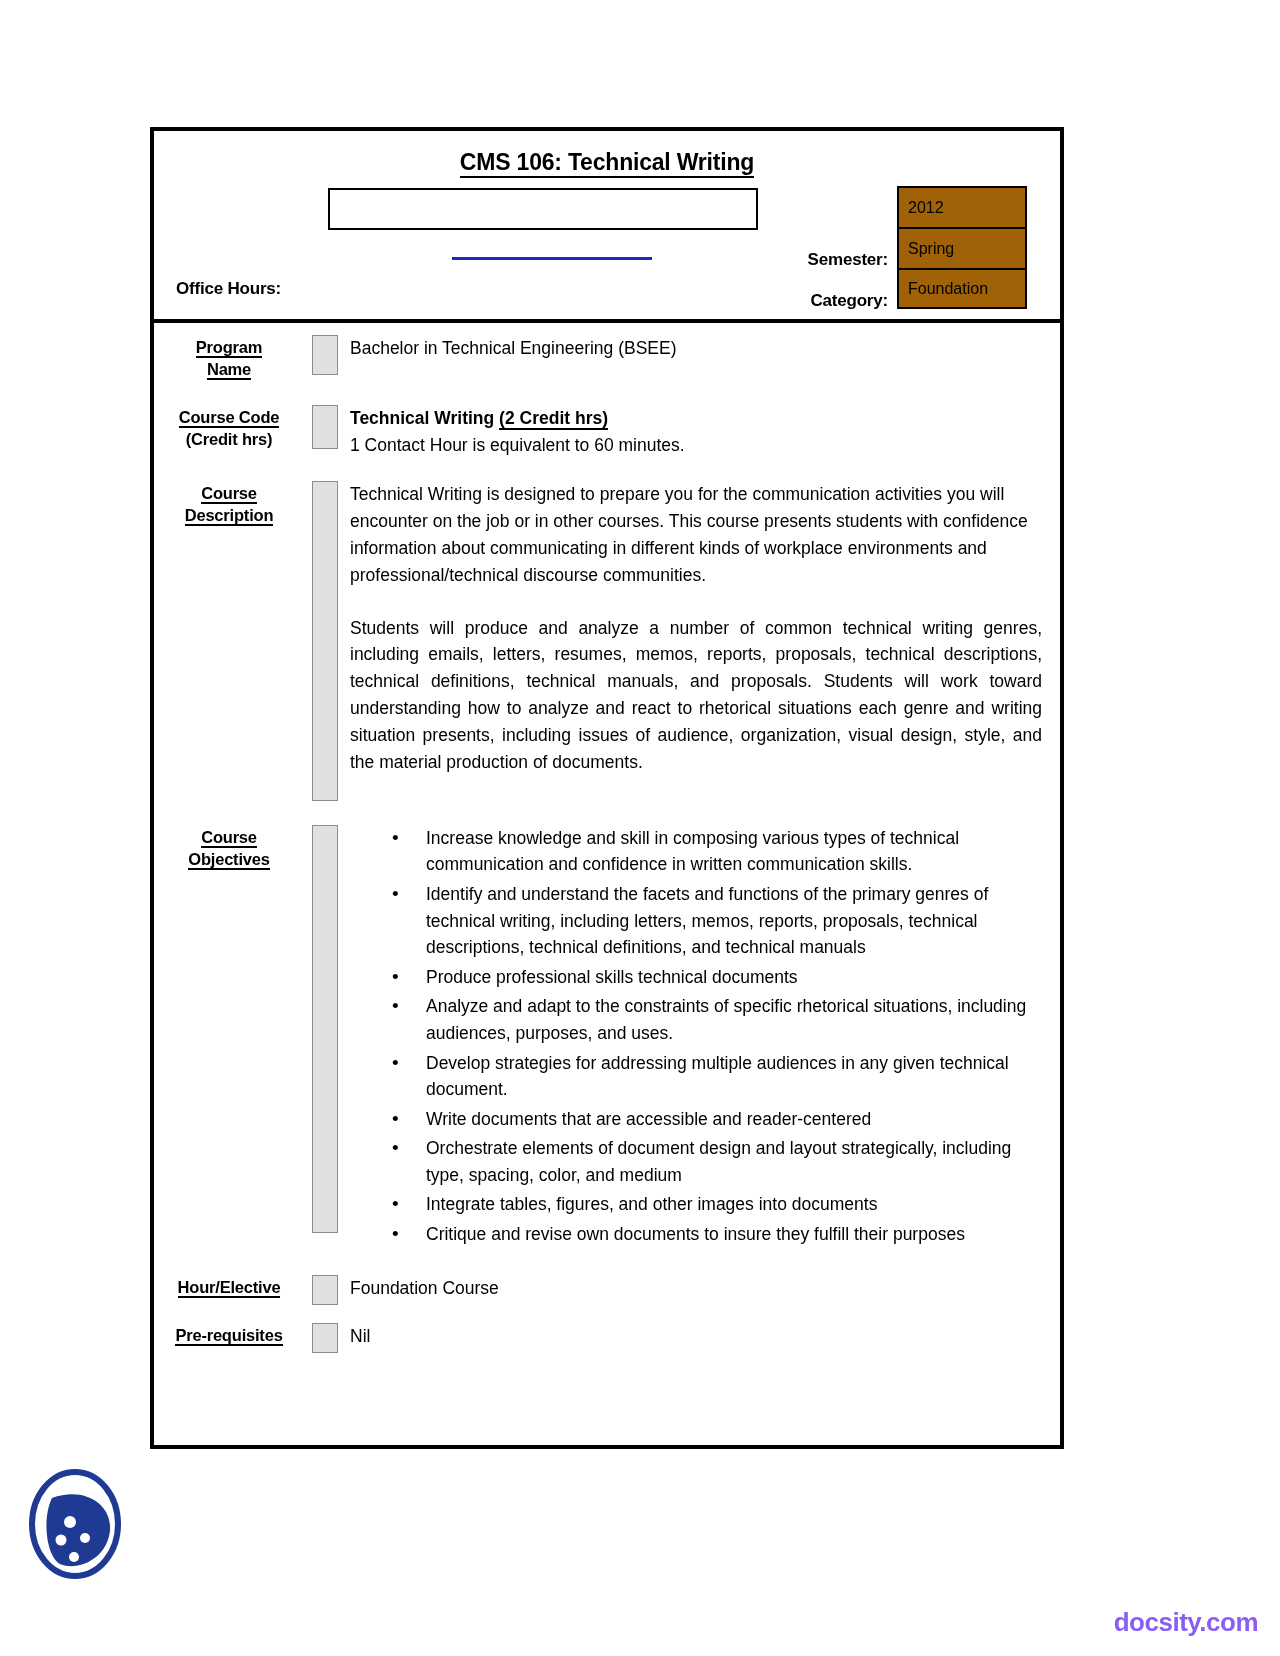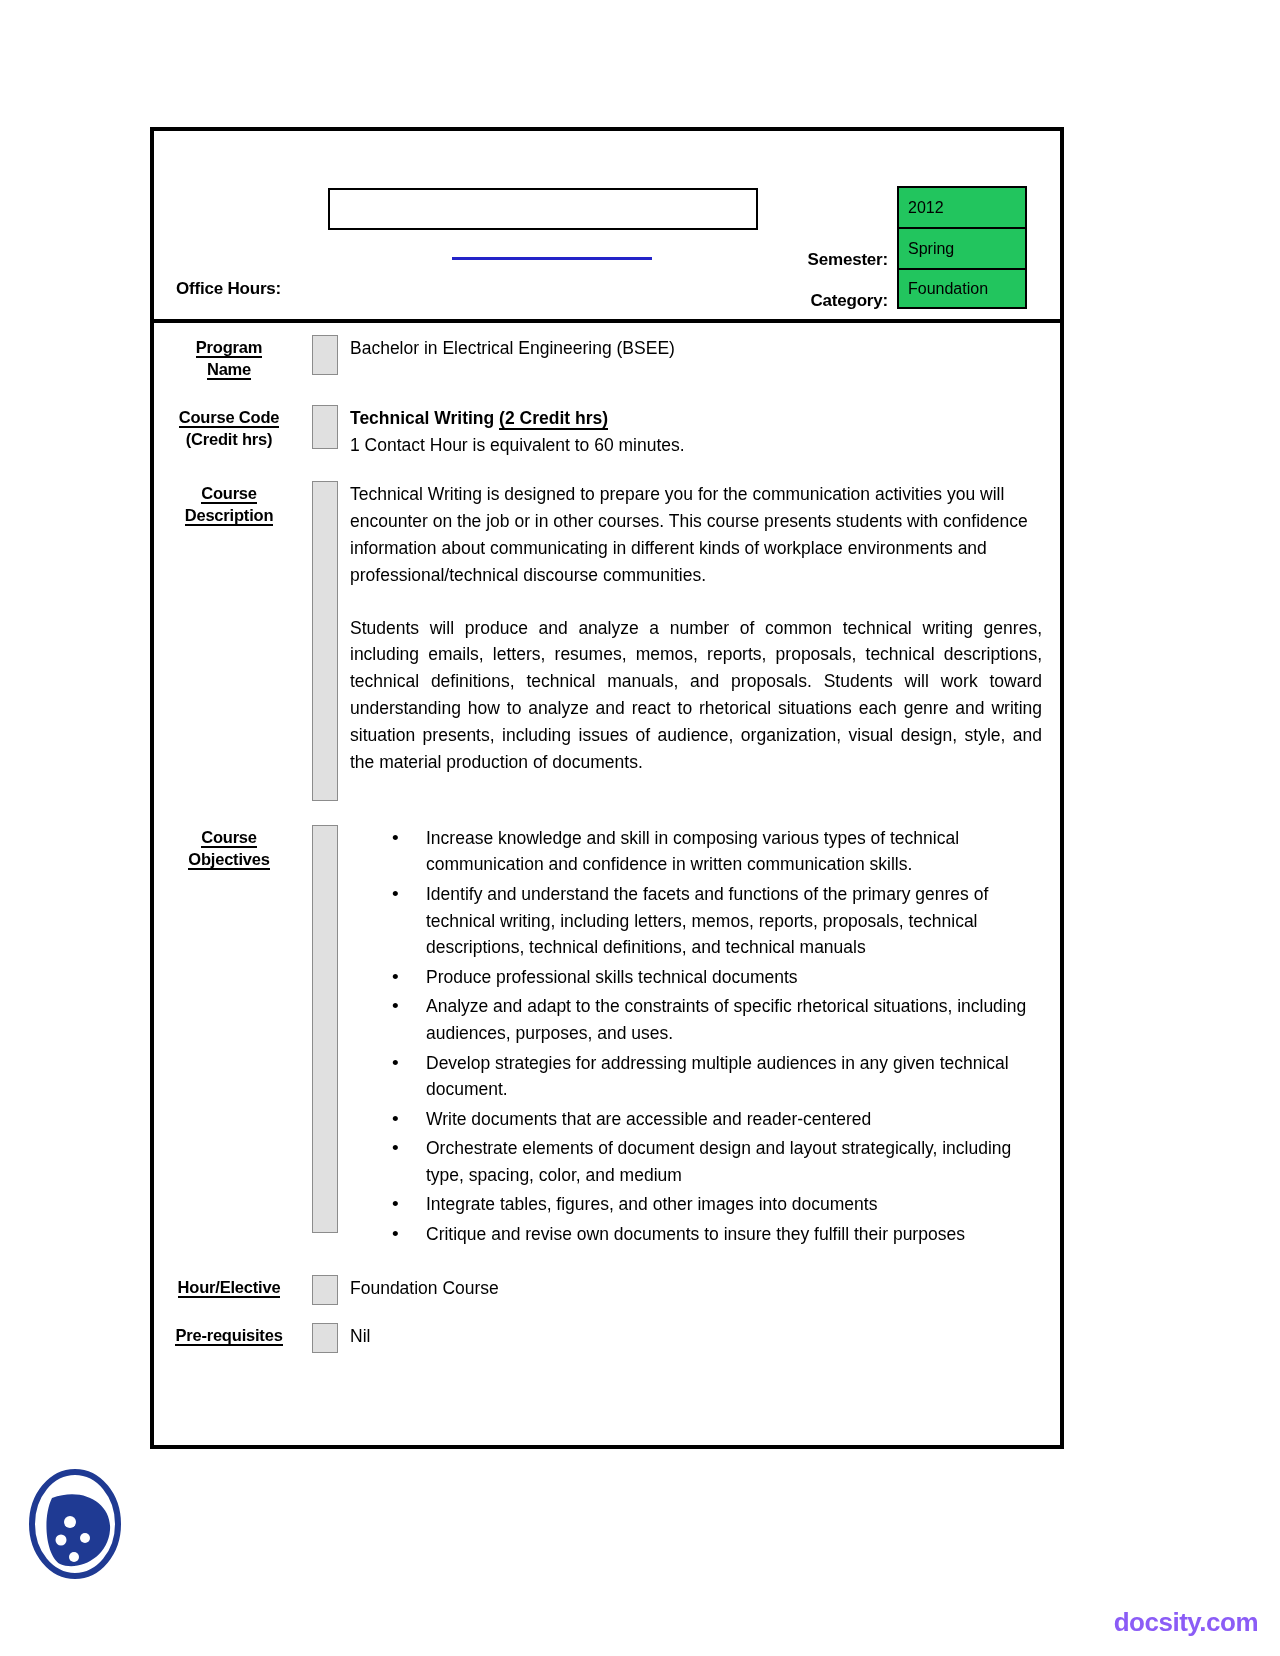--- a/index.html
+++ b/index.html
@@ -89,21 +89,21 @@
   }
   .meta-cell {
     height: 41px;
     border: 2px solid #000;
     border-bottom: none;
     box-sizing: border-box;
     display: flex;
     align-items: center;
     padding-left: 9px;
     font-size: 16px;
-    background: #22c55e;
+    background: #a16207;
   }
   .meta-row:last-child .meta-cell {
     border-bottom: 2px solid #000;
   }
   .meta-label {
     position: absolute;
     right: 100%;
     top: 12px;
     height: 41px;
     line-height: 41px;
@@ -213,20 +213,23 @@
     letter-spacing: -0.5px;
   }
 </style>
 </head>
 <body>
 
 <div class="page-frame">
 
   <div class="header-block">
 
+    <div class="course-title">
+      <span>CMS 106: Technical Writing</span>
+    </div>
 
     <div class="instructor-box">
       <span></span>
     </div>
 
     <div class="blue-rule"></div>
 
     <div class="office-hours">Office Hours:</div>
 
     <div class="meta-stack">
@@ -250,21 +253,21 @@
 
   <div class="body-block">
 
     <div class="row r-program">
       <div class="row-label">
         <span class="u">Program</span><br>
         <span class="u">Name</span>
       </div>
       <div class="gray-box" style="height:40px;"></div>
       <div class="row-content">
-        <span>Bachelor in Electrical Engineering (BSEE)</span>
+        <span>Bachelor in Technical Engineering (BSEE)</span>
       </div>
     </div>
 
     <div class="row r-code">
       <div class="row-label">
         <span class="u">Course Code</span><br>
         <span>(Credit hrs)</span>
       </div>
       <div class="gray-box" style="height:44px;"></div>
       <div class="row-content">

